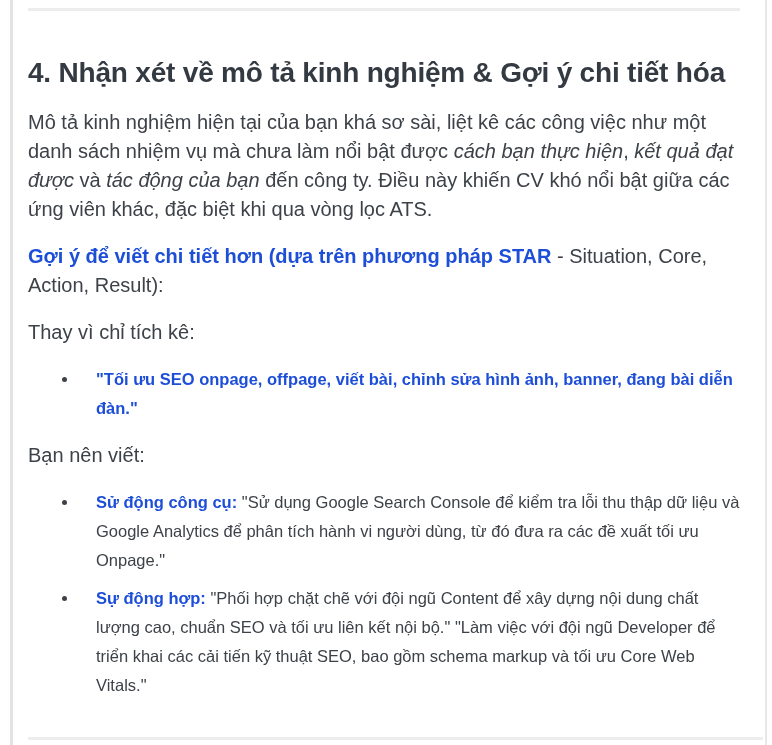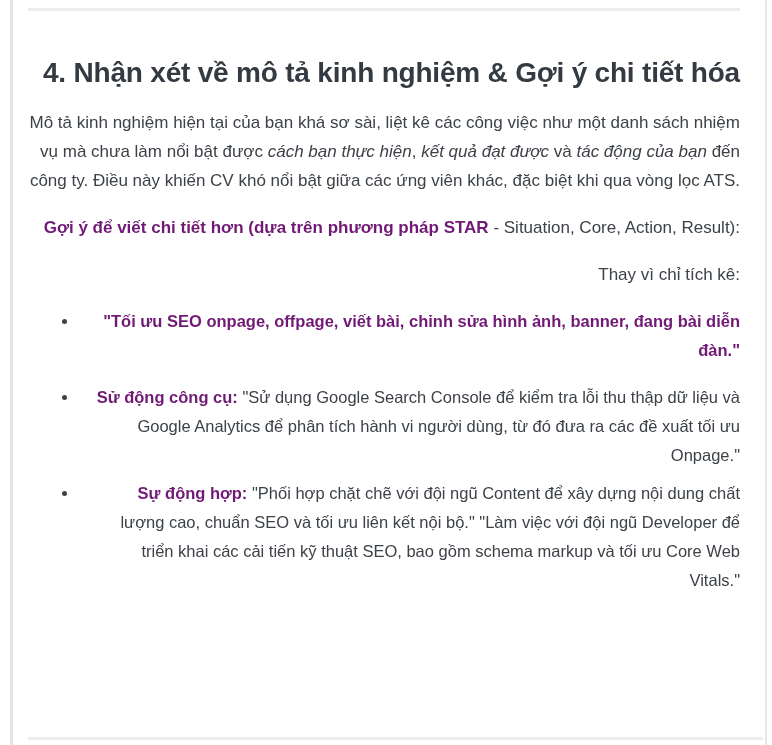--- a/index.html
+++ b/index.html
@@ -5,21 +5,20 @@
   html, body { margin: 0; padding: 0; background: #ffffff; }
   .page {
     position: relative;
     width: 772px;
     height: 745px;
     background: #ffffff;
     font-family: "Liberation Sans", "DejaVu Sans", sans-serif;
     color: #3d4248;
     overflow: hidden;
     box-sizing: border-box;
-    text-align: right;
   }
   .rail-left {
     position: absolute; left: 10px; top: 0; width: 3px; height: 745px;
     background: #e3e3e3;
   }
   .rail-right {
     position: absolute; right: 5px; top: 0; width: 2px; height: 745px;
     background: #e7e7e7;
   }
   .content {
@@ -35,25 +34,25 @@
   }
   .heading {
     font-size: 28px;
     font-weight: 700;
     color: #343a42;
     letter-spacing: -0.2px;
     margin: 44px 0 18px 0;
     line-height: 1.25;
   }
   .para {
-    font-size: 17px;
+    font-size: 20px;
     line-height: 29px;
     margin: 18px 0;
   }
-  .bold { font-weight: 700; color: #701a75; }
+  .bold { font-weight: 700; color: #1d4ed8; }
   .italic { font-style: italic; }
   ul.list {
     list-style: none;
     margin: 18px 0;
     padding: 0 0 0 32px;
   }
   ul.list li {
     position: relative;
     padding-left: 36px;
     margin: 0 0 9px 0;
@@ -84,20 +83,21 @@
     <p class="para"><span>Mô tả kinh nghiệm hiện tại của bạn khá sơ sài, liệt kê các công việc như một danh sách nhiệm vụ mà chưa làm nổi bật được </span><span class="italic">cách bạn thực hiện</span><span>, </span><span class="italic">kết quả đạt được</span><span> và </span><span class="italic">tác động của bạn</span><span> đến công ty. Điều này khiến CV khó nổi bật giữa các ứng viên khác, đặc biệt khi qua vòng lọc ATS.</span></p>
 
     <p class="para"><span class="bold">Gợi ý để viết chi tiết hơn (dựa trên phương pháp STAR</span><span> - Situation, Core, Action, Result):</span></p>
 
     <p class="para">Thay vì chỉ tích kê:</p>
 
     <ul class="list">
       <li><span class="bold">"Tối ưu SEO onpage, offpage, viết bài, chỉnh sửa hình ảnh, banner, đang bài diễn đàn."</span></li>
     </ul>
 
+    <p class="para">Bạn nên viết:</p>
 
     <ul class="list">
       <li><span class="bold">Sử động công cụ:</span><span> "Sử dụng Google Search Console để kiểm tra lỗi thu thập dữ liệu và Google Analytics để phân tích hành vi người dùng, từ đó đưa ra các đề xuất tối ưu Onpage."</span></li>
       <li><span class="bold">Sự động hợp:</span><span> "Phối hợp chặt chẽ với đội ngũ Content để xây dựng nội dung chất lượng cao, chuẩn SEO và tối ưu liên kết nội bộ." "Làm việc với đội ngũ Developer để triển khai các cải tiến kỹ thuật SEO, bao gồm schema markup và tối ưu Core Web Vitals."</span></li>
 
     </ul>
   </div>
 
   <hr class="rule rule-bottom">
 </div>

